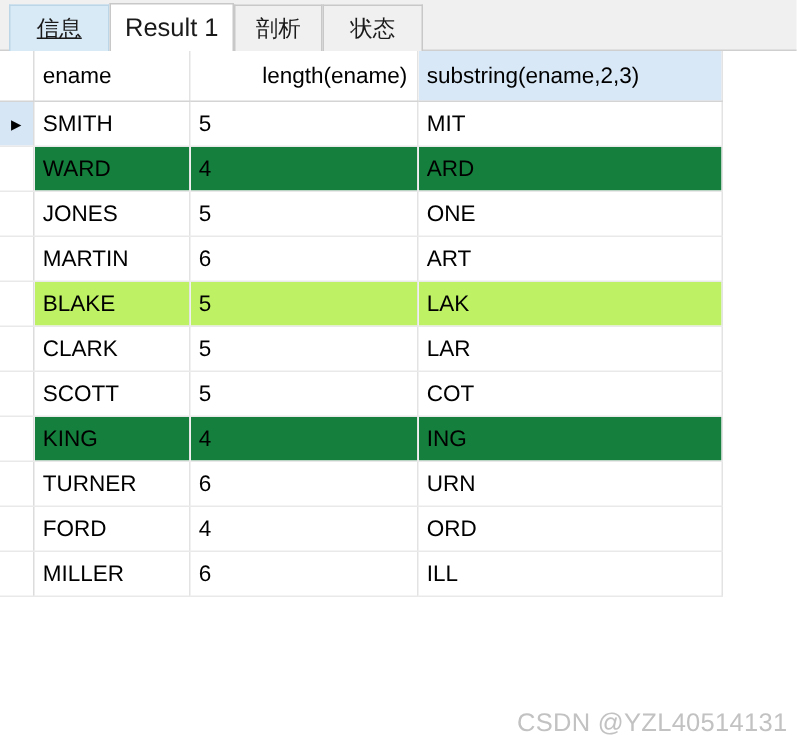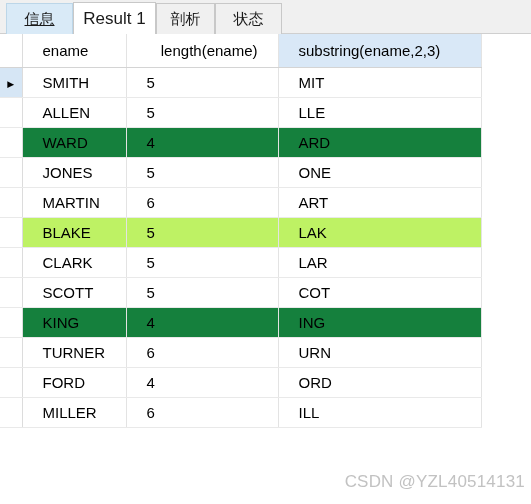--- a/index.html
+++ b/index.html
@@ -77,21 +77,21 @@
     color: #000000;
   }
   table.grid col.c-gutter { width: 22px; }
   table.grid col.c-ename  { width: 104px; }
   table.grid col.c-len    { width: 152px; }
   table.grid col.c-sub    { width: 203px; }
 
   table.grid th, table.grid td {
     border-right: 1px solid #e3e3e3;
     border-bottom: 1px solid #e9e9e9;
-    padding: 0 20px;
+    padding: 0 6px;
     height: 30px;
     box-sizing: border-box;
     font-weight: normal;
     text-align: left;
     vertical-align: middle;
     overflow: hidden;
     white-space: nowrap;
   }
   table.grid thead th {
     height: 33px;
@@ -171,26 +171,20 @@
           <th class="col-header-selected">substring(ename,2,3)</th>
         </tr>
     </thead>
     <tbody>
         <tr class="current-row">
           <td class="gutter"><span class="row-arrow">▶</span></td>
           <td>SMITH</td>
           <td class="num">5</td>
           <td>MIT</td>
         </tr>
-        <tr class="">
-          <td class="gutter"></td>
-          <td>ALLEN</td>
-          <td class="num">5</td>
-          <td>LLE</td>
-        </tr>
         <tr class="stripe-gray">
           <td class="gutter"></td>
           <td>WARD</td>
           <td class="num">4</td>
           <td>ARD</td>
         </tr>
         <tr class="">
           <td class="gutter"></td>
           <td>JONES</td>
           <td class="num">5</td>

